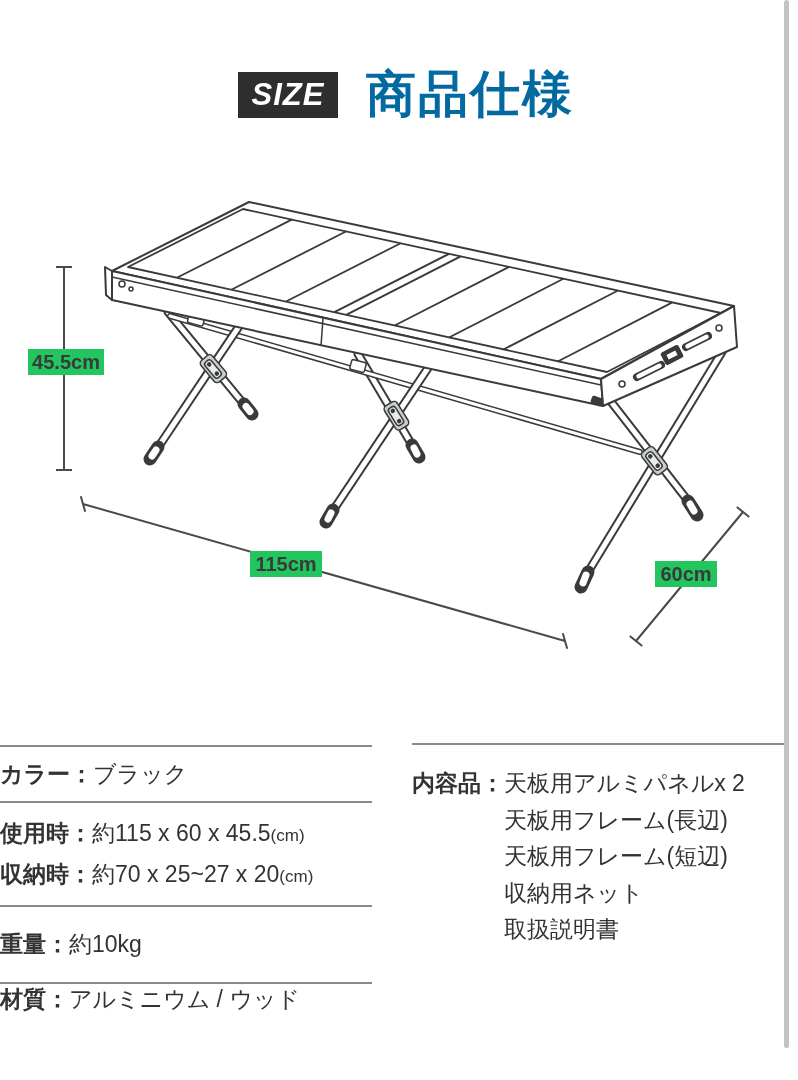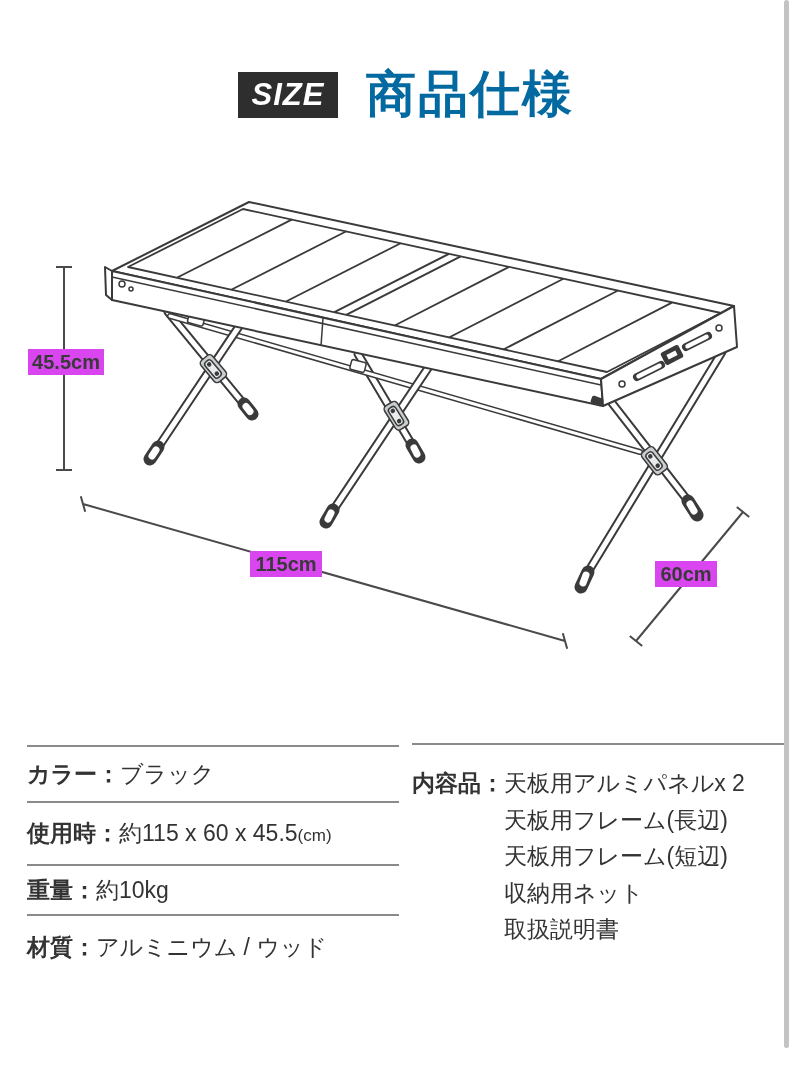--- a/index.html
+++ b/index.html
@@ -15,39 +15,39 @@
   .hdr-badge span{
     color:#fff;font-size:31px;font-weight:700;font-style:italic;letter-spacing:1px;
   }
   .hdr-title{
     position:absolute;left:366px;top:64px;height:60px;display:flex;align-items:center;
     font-size:50px;font-weight:800;color:#0369a1;letter-spacing:2px;
   }
   
   .diagram-svg{position:absolute;left:0;top:130px;}
   .dim-label{
-    position:absolute;background:#d946ef;text-align:center;
+    position:absolute;background:#22c55e;text-align:center;
     font-size:20px;font-weight:600;color:#3a3a3a;line-height:26px;
   }
   #dim-height{left:28px;top:349px;width:76px;}
   #dim-length{left:250px;top:551px;width:72px;}
   #dim-depth{left:655px;top:561px;width:62px;}
   
   .spec-col{position:absolute;font-size:23px;color:#333;}
-  .spec-left{left:27px;top:745px;width:372px;}
+  .spec-left{left:0;top:745px;width:372px;}
   .spec-right{left:412px;top:743px;width:374px;}
   .rule{border:none;border-top:2px solid #8a8a8a;margin:0;}
   .lbl{font-weight:800;}
   .val{font-weight:500;}
   .unit{font-size:17px;font-weight:500;}
   .row-color{height:54px;display:flex;align-items:center;}
   .row-sizes{padding:11px 0 9px 0;}
   .row-sizes .line{line-height:39px;white-space:nowrap;}
-  .row-weight{height:48px;display:flex;align-items:center;}
-  .row-material{padding-top:16px;line-height:30px;}
+  .row-weight{height:75px;display:flex;align-items:center;}
+  .row-material{padding-top:0;line-height:30px;}
   .contents{display:flex;padding-top:20px;}
   .contents .lbl{flex:0 0 auto;line-height:36.5px;}
   .contents .items div{line-height:36.5px;white-space:nowrap;}
   
   .scrollbar-thumb{
     position:absolute;left:784px;top:0;width:5px;height:1048px;
     background:#c3c3c3;border-radius:3px;
   }
 </style>
 </head>
@@ -183,20 +183,23 @@
 <div class="spec-col spec-left">
   <hr class="rule">
   <div class="row-color">
     <span class="lbl">カラー：</span>
       <span class="val">ブラック</span>
   </div>
   <hr class="rule">
   <div class="row-sizes">
     <div class="line">
       <span class="lbl">使用時：</span><span class="val">約115 x 60 x 45.5</span><span class="unit">(cm)</span>
+    </div>
+    <div class="line">
+      <span class="lbl">収納時：</span><span class="val">約70 x 25~27 x 20</span><span class="unit">(cm)</span>
     </div>
   </div>
   <hr class="rule">
   <div class="row-weight">
     <span class="lbl">重量：</span>
       <span class="val">約10kg</span>
   </div>
   <hr class="rule">
   <div class="row-material">
     <span class="lbl">材質：</span><span class="val">アルミニウム / ウッド</span>

